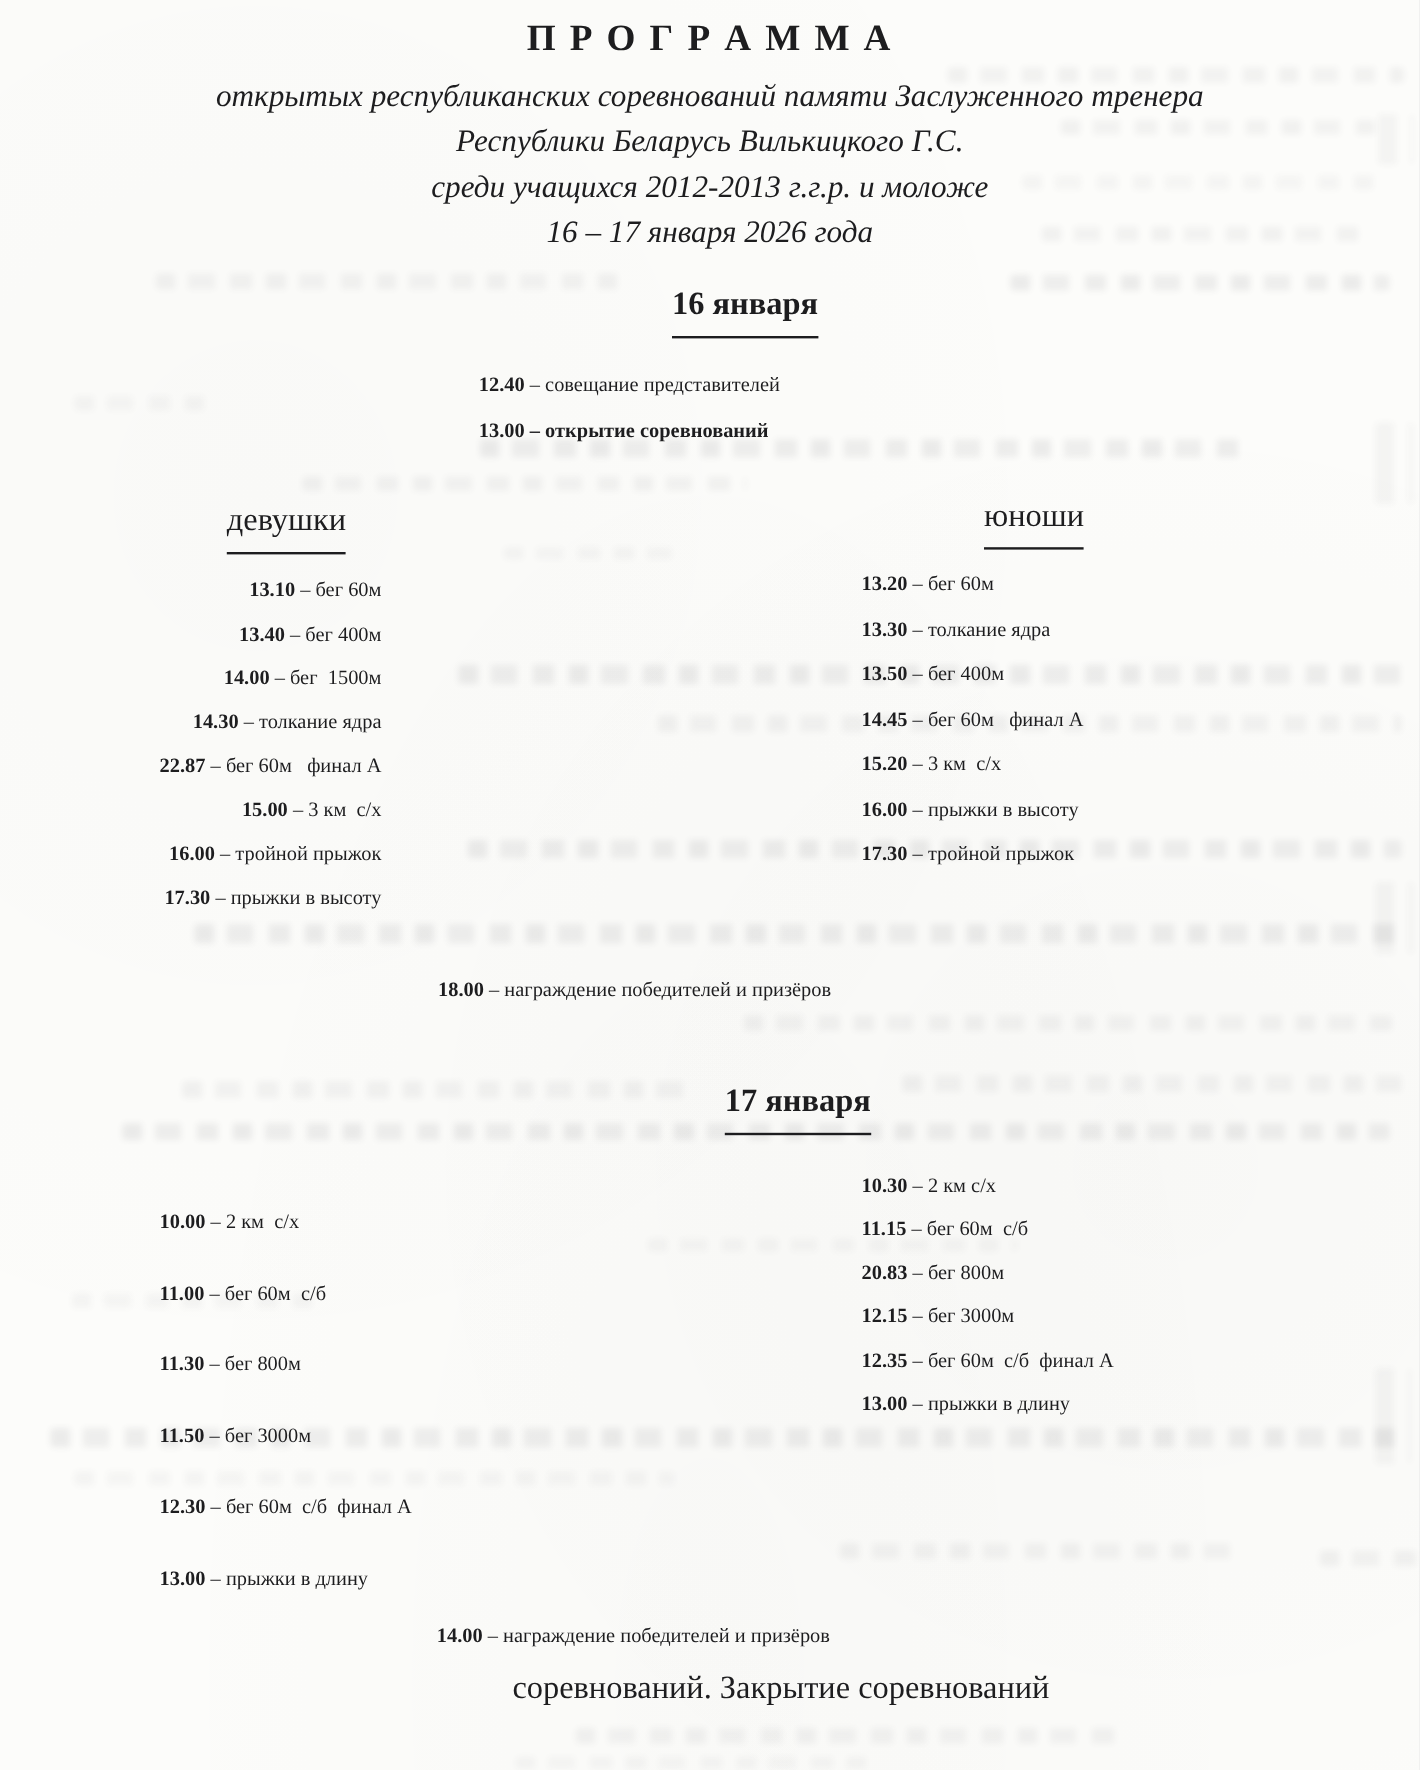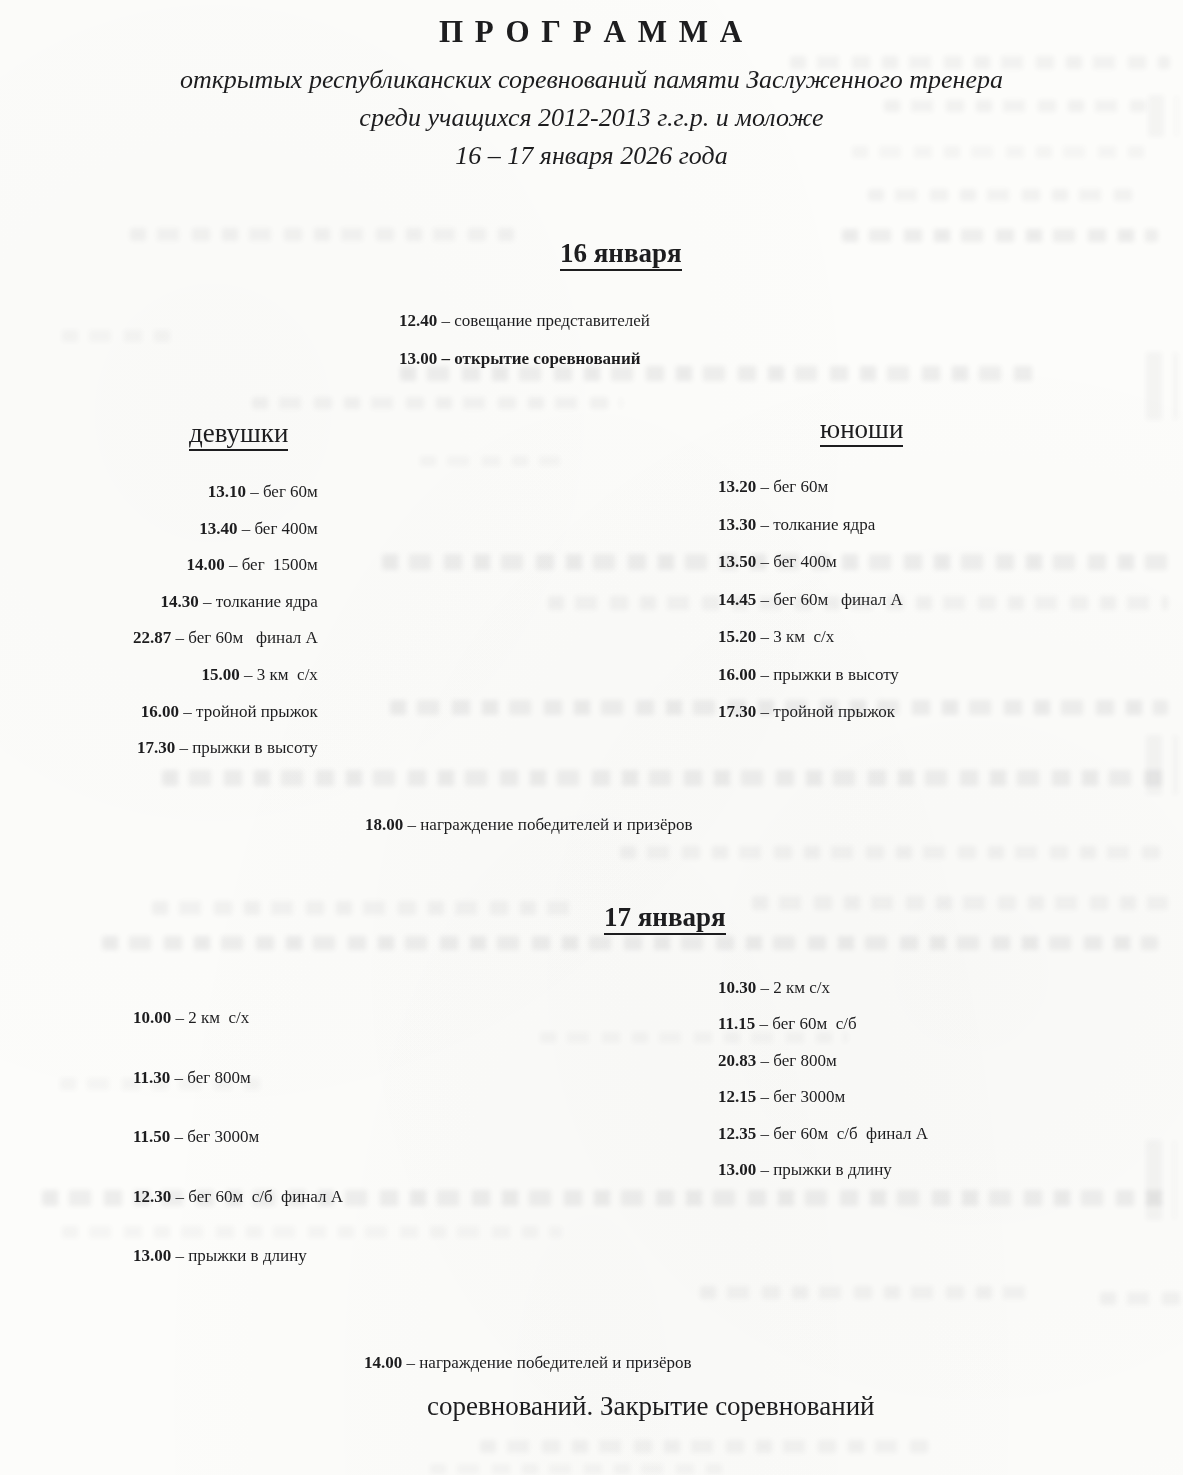--- a/index.html
+++ b/index.html
@@ -17,21 +17,21 @@
     color: #1d1d1f;
     overflow: hidden;
   }
 
   
   .doc-header { position: absolute; top: 14px; left: 0; width: 100%; text-align: center; }
   .doc-title  { font-size: 31px; font-weight: bold; letter-spacing: 2px; margin-bottom: 11px; }
   .doc-sub    { font-size: 26px; line-height: 38px; font-style: italic; }
 
   .day-heading { position: absolute; font-size: 27px; font-weight: bold; white-space: pre; }
-  .u { border-bottom: 2.5px solid #1d1d1f; padding-bottom: 1px; }
+  .u { border-bottom: 2.5px solid #1d1d1f; padding-bottom: 12px; }
 
   .col-header { position: absolute; font-size: 27px; white-space: pre; }
 
   .evlist { position: absolute; }
   .row  { font-size: 17px; white-space: pre; }
   .time { font-weight: bold; }
   .all-bold .sep, .all-bold .desc { font-weight: bold; }
 
   #d1-general  { left: 399px; top: 302px; }
   #d1-general .row { line-height: 37.5px; }
@@ -105,20 +105,21 @@
   <div class="sm o1" style="left:42px;top:1190px;width:1130px;height:16px;"></div>
   <div class="sm o3" style="left:62px;top:1226px;width:500px;height:12px;"></div>
   <div class="sm o2" style="left:700px;top:1286px;width:330px;height:13px;"></div>
   <div class="sm o2" style="left:1100px;top:1292px;width:80px;height:13px;"></div>
   <div class="sm o2" style="left:480px;top:1440px;width:460px;height:13px;"></div>
   <div class="sm o3" style="left:430px;top:1464px;width:300px;height:10px;"></div>
 
   <header class="doc-header">
     <div class="doc-title">П Р О Г Р А М М А</div>
     <div class="doc-sub">открытых республиканских соревнований памяти Заслуженного тренера</div>
+    <div class="doc-sub">Республики Беларусь Вилькицкого Г.С.</div>
     <div class="doc-sub">среди учащихся 2012-2013 г.г.р. и моложе</div>
     <div class="doc-sub">16 – 17 января 2026 года</div>
   </header>
 
   <div class="day-heading" id="d1-heading"><span class="u">16 января</span></div>
 
   <div class="evlist" id="d1-general">
     <div class="row"><span class="time">12.40</span><span class="sep"> – </span><span class="desc">совещание представителей</span></div>
     <div class="row all-bold"><span class="time">13.00</span><span class="sep"> – </span><span class="desc">открытие соревнований</span></div>
   </div>
@@ -148,20 +149,21 @@
   </div>
 
   <div class="evlist" id="d1-closing">
     <div class="row"><span class="time">18.00</span><span class="sep"> – </span><span class="desc">награждение победителей и призёров</span></div>
   </div>
 
   <div class="day-heading" id="d2-heading"><span class="u">17 января</span></div>
 
   <div class="evlist" id="d2-girls">
     <div class="row"><span class="time">10.00</span><span class="sep"> – </span><span class="desc">2 км  с/х</span></div>
+    <div class="row"><span class="time">11.00</span><span class="sep"> – </span><span class="desc">бег 60м  с/б</span></div>
     <div class="row"><span class="time">11.30</span><span class="sep"> – </span><span class="desc">бег 800м</span></div>
     <div class="row"><span class="time">11.50</span><span class="sep"> – </span><span class="desc">бег 3000м</span></div>
     <div class="row"><span class="time">12.30</span><span class="sep"> – </span><span class="desc">бег 60м  с/б  финал А</span></div>
     <div class="row"><span class="time">13.00</span><span class="sep"> – </span><span class="desc">прыжки в длину</span></div>
   </div>
 
   <div class="evlist" id="d2-boys">
     <div class="row"><span class="time">10.30</span><span class="sep"> – </span><span class="desc">2 км с/х</span></div>
     <div class="row"><span class="time">11.15</span><span class="sep"> – </span><span class="desc">бег 60м  с/б</span></div>
     <div class="row"><span class="time">20.83</span><span class="sep"> – </span><span class="desc">бег 800м</span></div>

